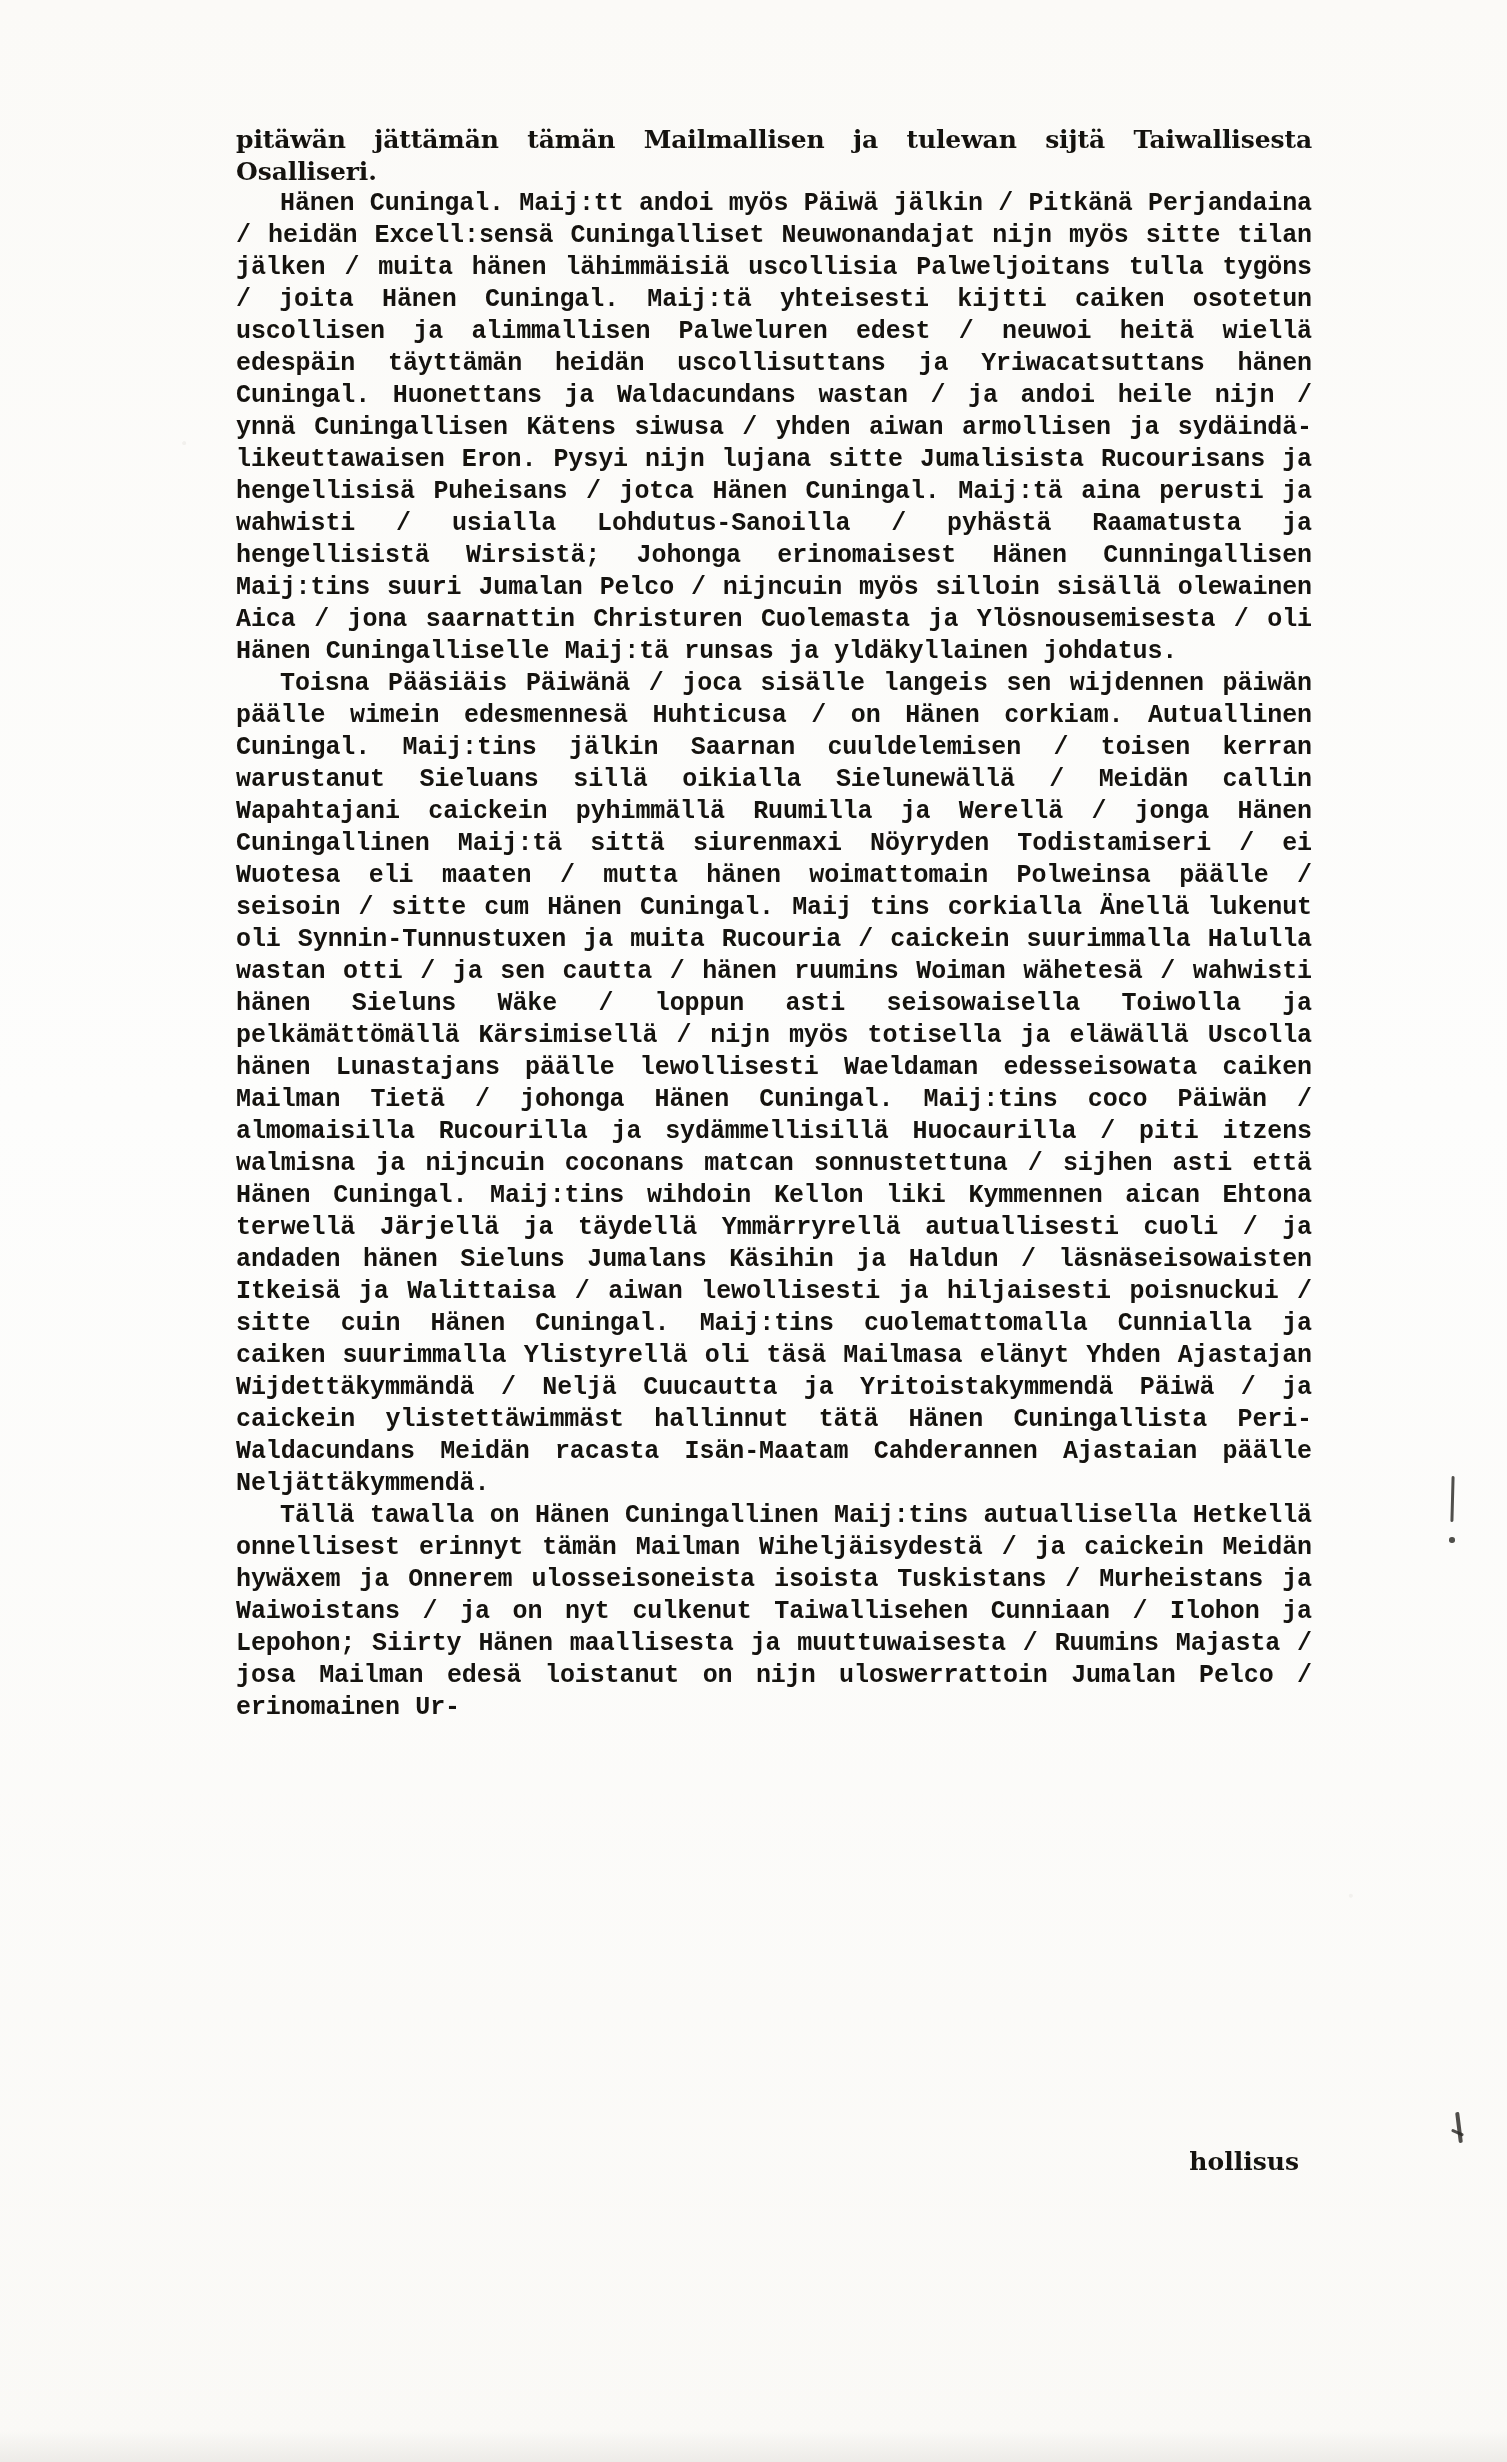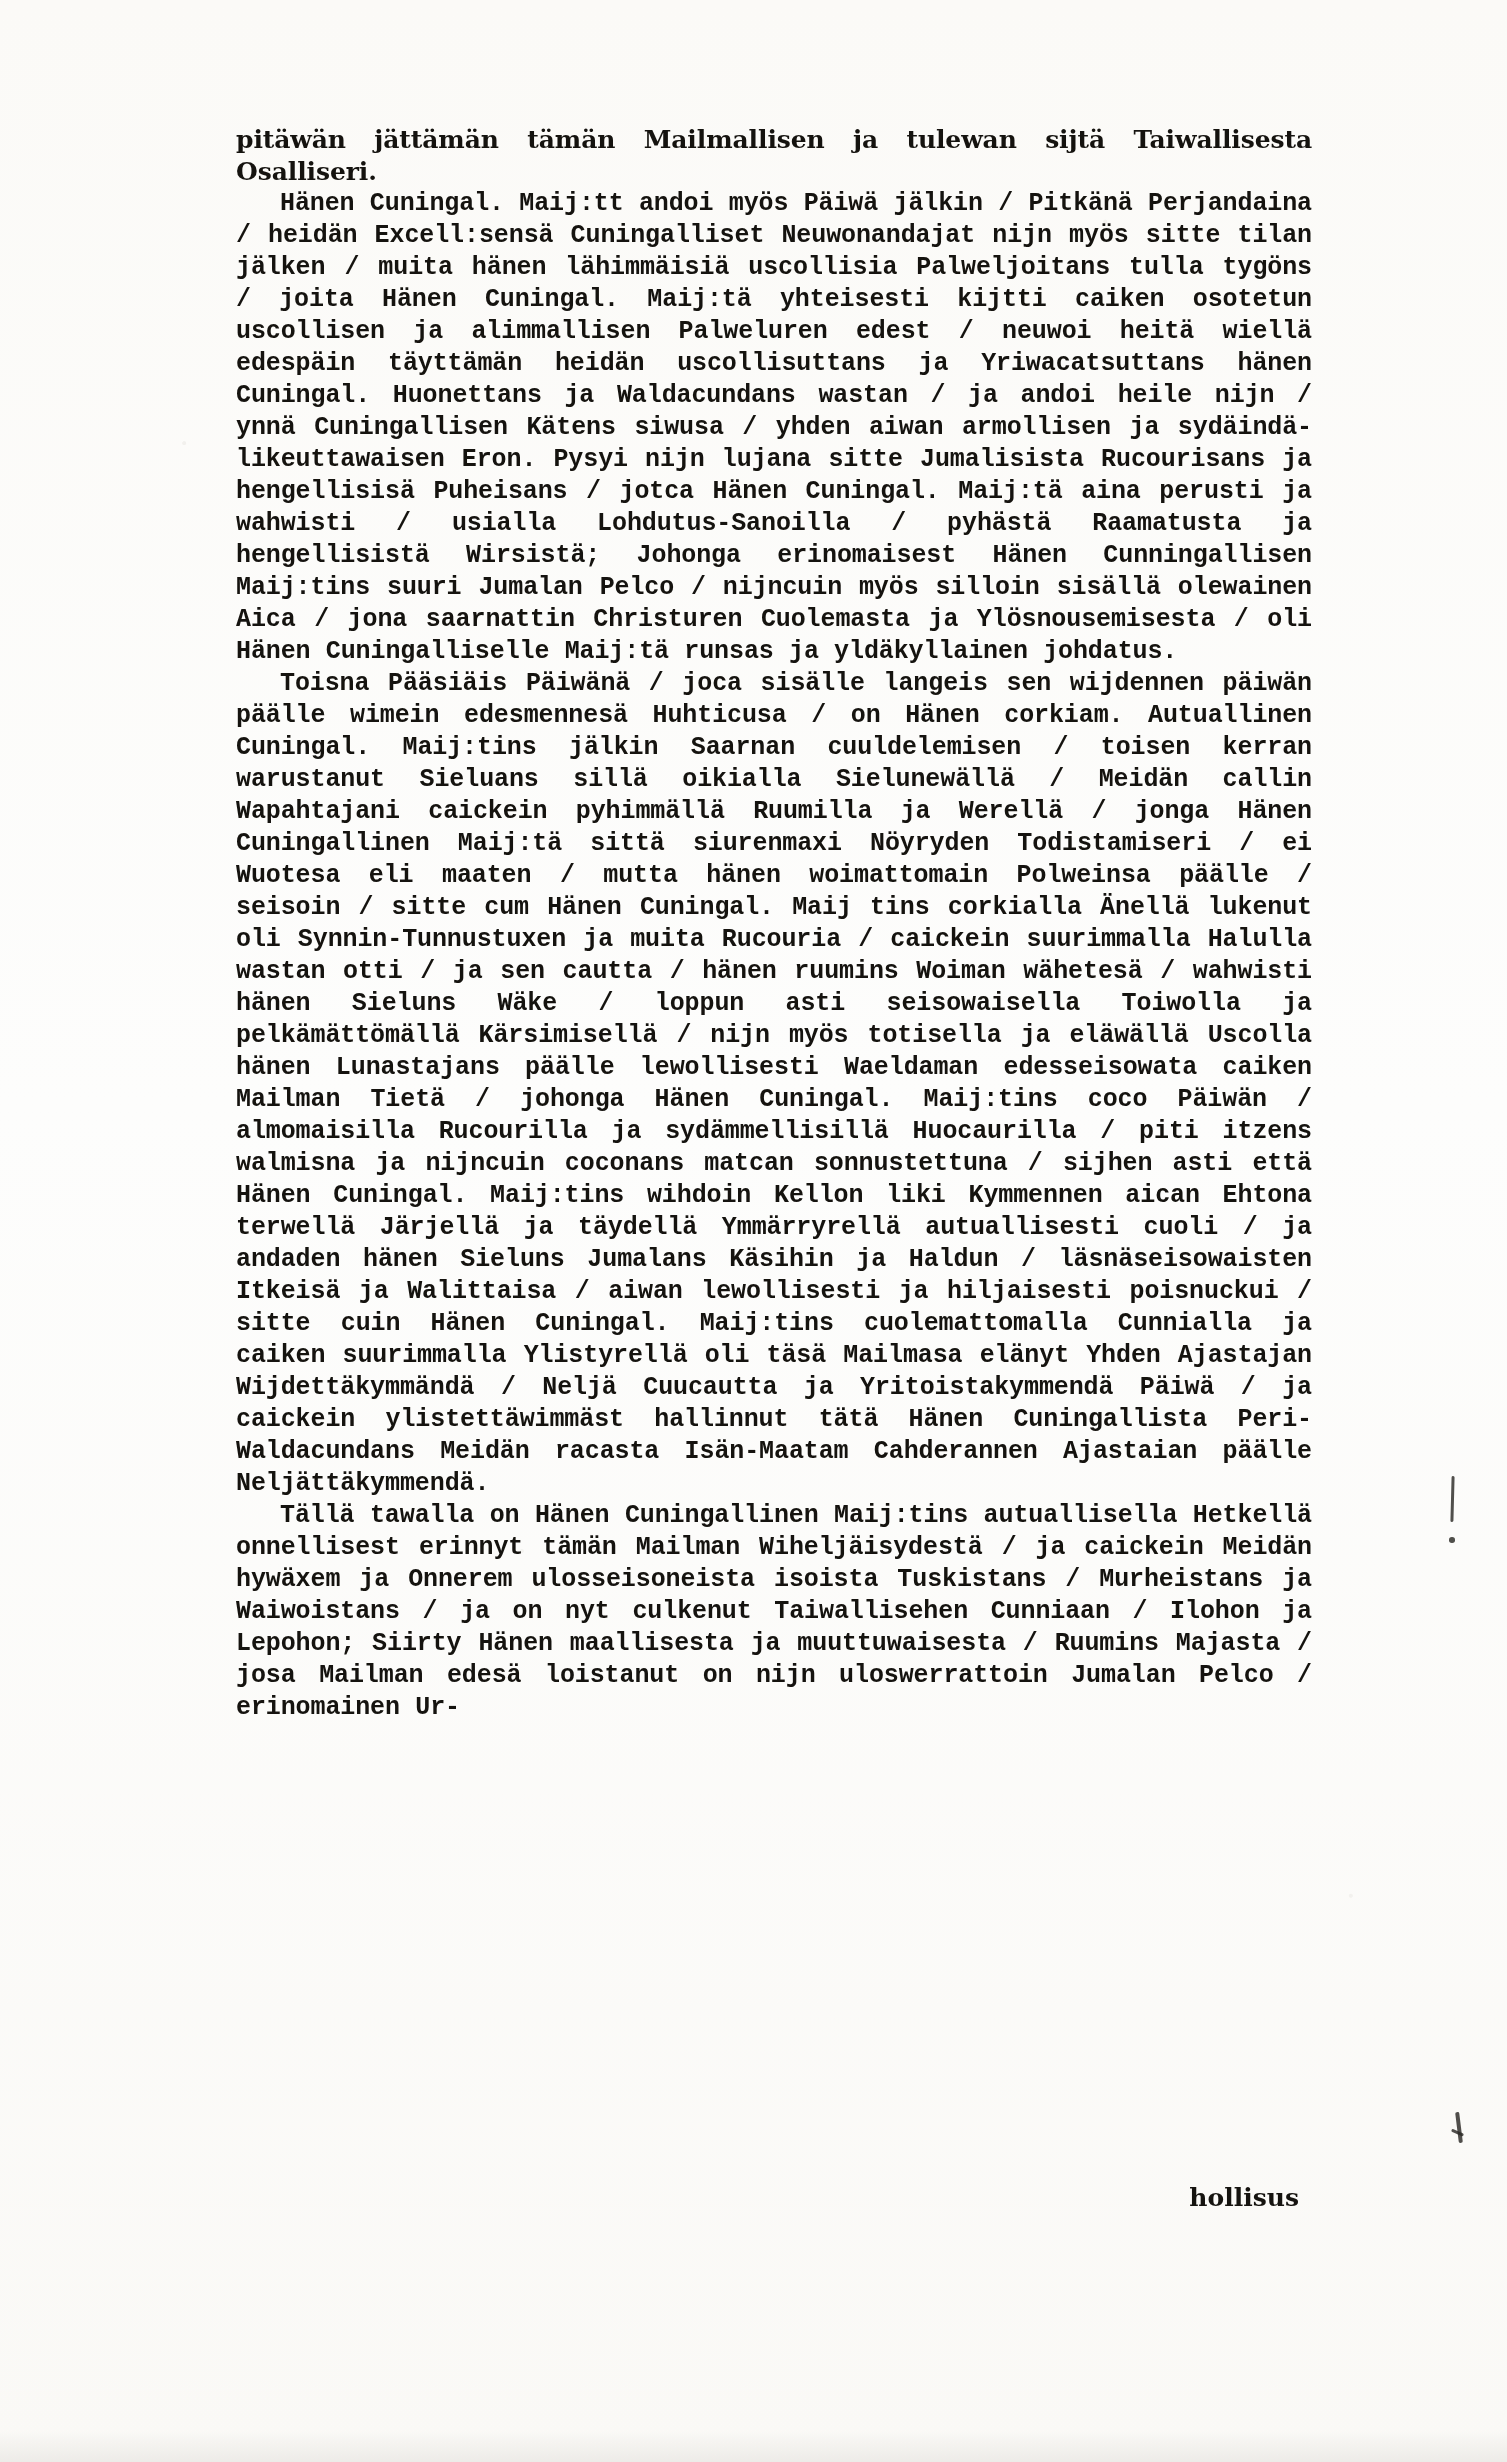--- a/index.html
+++ b/index.html
@@ -59,21 +59,20 @@
   .catchword {
     position: absolute;
     right: 236px;
     top: 2147px;
     width: 1076px;
     text-align: right;
     color: #15130f;
     font-size: 25px;
     font-weight: 700;
     font-family: "DejaVu Serif", serif;
-    margin-top: 36px;
   }
   
   .margin-mark {
     position: absolute;
     background: #2a2824;
     opacity: 0.82;
   }
   .mark-dash {
     left: 1451px;
     top: 1476px;

